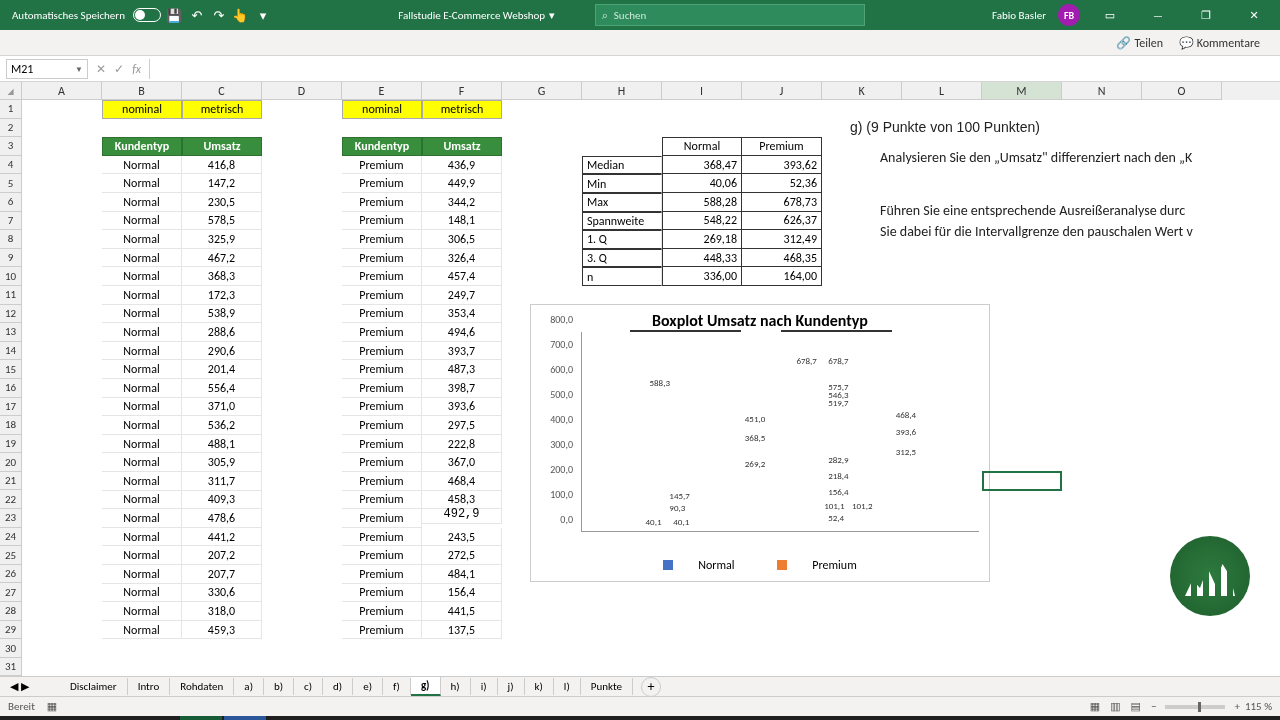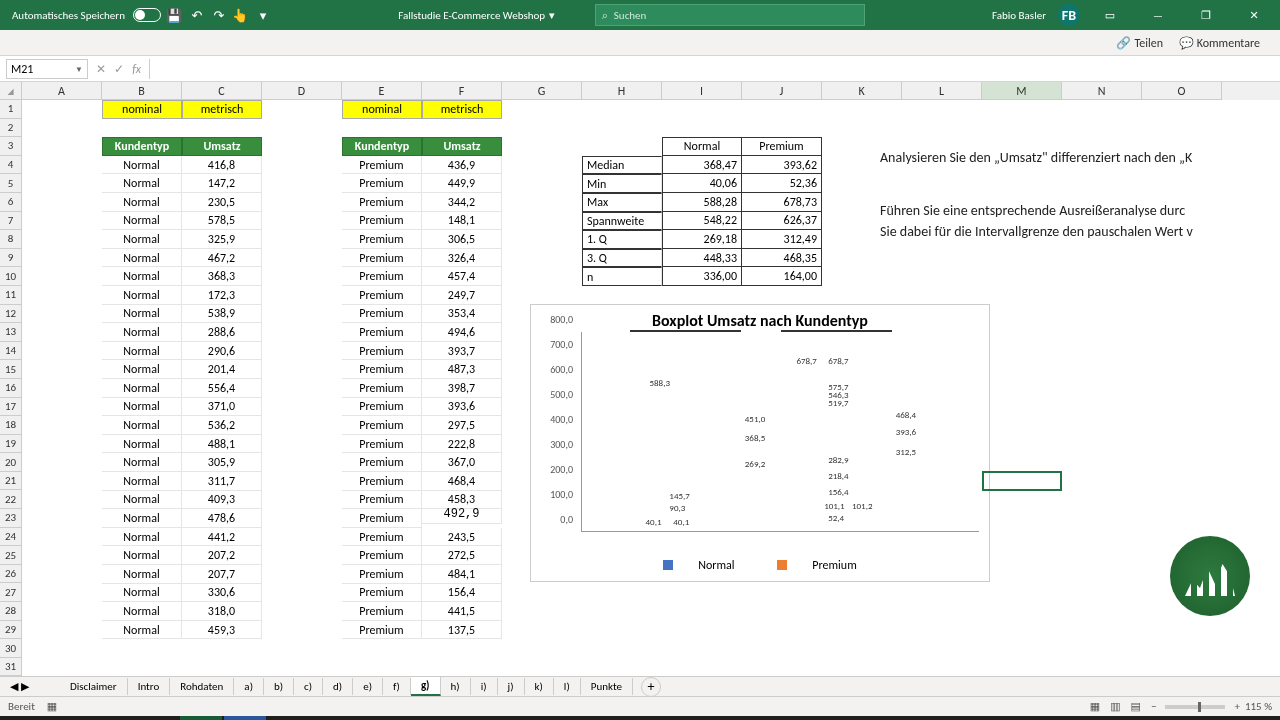--- a/index.html
+++ b/index.html
@@ -8,21 +8,21 @@
 .titlebar .left{display:flex;align-items:center;gap:6px;}
 .titlebar .left span{padding:2px 4px;}
 .autosave{display:flex;align-items:center;gap:4px;}
 .toggle{width:28px;height:14px;border:1px solid #fff;border-radius:7px;position:relative;}
 .toggle::after{content:"";width:10px;height:10px;background:#fff;border-radius:50%;position:absolute;left:1px;top:1px;}
 .qat-icon{width:16px;height:16px;display:inline-flex;align-items:center;justify-content:center;font-size:13px;}
 .titlebar .center{flex:1;text-align:center;display:flex;align-items:center;justify-content:center;gap:40px;}
 .doc-title{display:flex;align-items:center;gap:4px;}
 .searchbox{width:270px;height:22px;background:#2e8b5c;border:1px solid #4da376;display:flex;align-items:center;padding:0 6px;gap:6px;color:#cde8d9;}
 .titlebar .right{display:flex;align-items:center;gap:12px;}
-.user-badge{width:22px;height:22px;background:#0f766e;border-radius:50%;display:flex;align-items:center;justify-content:center;font-size:14px;font-weight:bold;}
+.user-badge{width:22px;height:22px;background:#a21caf;border-radius:50%;display:flex;align-items:center;justify-content:center;font-size:10px;font-weight:bold;}
 .win-btn{width:36px;height:30px;display:flex;align-items:center;justify-content:center;font-size:11px;}
 .ribbon{height:26px;background:#f3f2f1;border-bottom:1px solid #d5d5d5;display:flex;align-items:center;padding:0 12px;font-size:13px;color:#333;}
 .ribbon .tab{padding:3px 10px;cursor:pointer;}
 .ribbon .spacer{flex:1;}
 .ribbon .rbtn{padding:3px 8px;font-size:12px;}
 .formula-bar{height:26px;background:#fff;border-bottom:1px solid #d5d5d5;display:flex;align-items:center;font-size:12px;}
 .namebox{width:82px;border:1px solid #ccc;height:20px;margin-left:6px;display:flex;align-items:center;padding:0 4px;}
 .namebox .dd{margin-left:auto;font-size:8px;color:#666;}
 .fx-icons{display:flex;gap:8px;padding:0 8px;color:#999;}
 .fx-area{flex:1;border-left:1px solid #ccc;height:20px;padding:0 6px;}
@@ -382,20 +382,21 @@
           <span class="lg-sq" style="background:#4472c4;"></span>
           <span>Normal</span>
         </span>
       <span>
           <span class="lg-sq" style="background:#ed7d31;"></span>
           <span>Premium</span>
         </span>
     </div>
   </div>
 
+  <div class="body-text" style="left:850px;top:35px;">g) (9 Punkte von 100 Punkten)</div>
   <div class="body-text" style="left:880px;top:65px;width:400px;">
     <span>Analysieren Sie den „Umsatz" differenziert nach den „K</span><br>
   </div>
   <div class="body-text" style="left:880px;top:118px;width:400px;">
     <span>Führen Sie eine entsprechende Ausreißeranalyse durc</span><br><span>Sie dabei für die Intervallgrenze den pauschalen Wert v</span>
   </div>
 
   <div class="selcell" style="position:absolute;left:982px;top:389px;width:80px;height:20px;pointer-events:none;"></div>
 
   <div class="floating-logo"></div>

